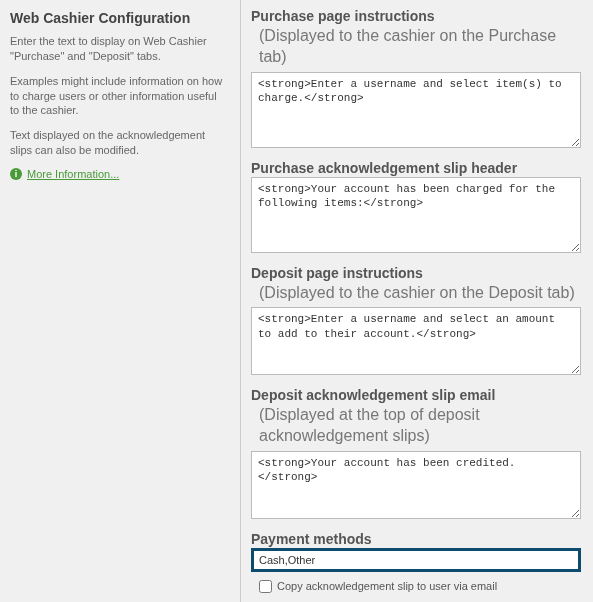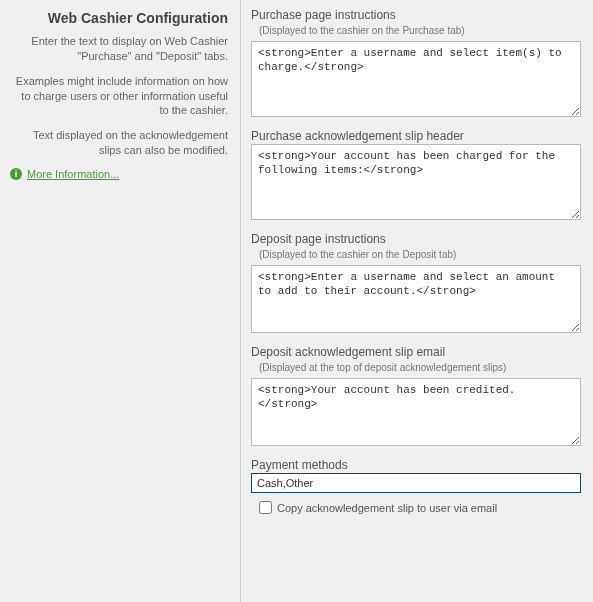--- a/index.html
+++ b/index.html
@@ -15,21 +15,20 @@
   }
   .container {
     display: flex;
     width: 593px;
     height: 602px;
   }
   .sidebar {
     width: 240px;
     padding: 8px 12px 8px 10px;
     background: #f0f0f0;
-    text-align: right;
   }
   .sidebar h1 {
     font-size: 14px;
     font-weight: bold;
     color: #444;
     margin: 2px 0 8px 0;
   }
   .sidebar p {
     margin: 0 0 10px 0;
     line-height: 1.35;
@@ -64,48 +63,48 @@
   .main {
     flex: 1;
     padding: 8px 12px 8px 10px;
     background: #f0f0f0;
     overflow: hidden;
   }
   .field-group {
     margin-bottom: 10px;
   }
   .field-label {
-    font-weight: normal;
+    font-weight: bold;
     color: #555;
-    font-size: 12px;
+    font-size: 14px;
     display: block;
     margin-bottom: 1px;
   }
   .field-hint {
     color: #777;
-    font-size: 10px;
+    font-size: 16px;
     margin: 2px 0 4px 8px;
     line-height: 1.3;
   }
   textarea {
     width: 100%;
     resize: both;
     border: 1px solid #bbb;
     background: #fff;
     font-family: "Courier New", monospace;
     font-size: 11px;
     padding: 4px 6px;
     color: #333;
     line-height: 1.3;
   }
   .ta-tall { height: 76px; }
   .ta-short { height: 68px; }
   input[type="text"] {
     width: 100%;
-    border: 1px solid #0c4a6e;
+    border: 3px solid #0c4a6e;
     background: #fff;
     font-family: Arial, sans-serif;
     font-size: 11px;
     padding: 3px 5px;
     color: #333;
   }
   .checkbox-row {
     display: flex;
     align-items: center;
     gap: 5px;

